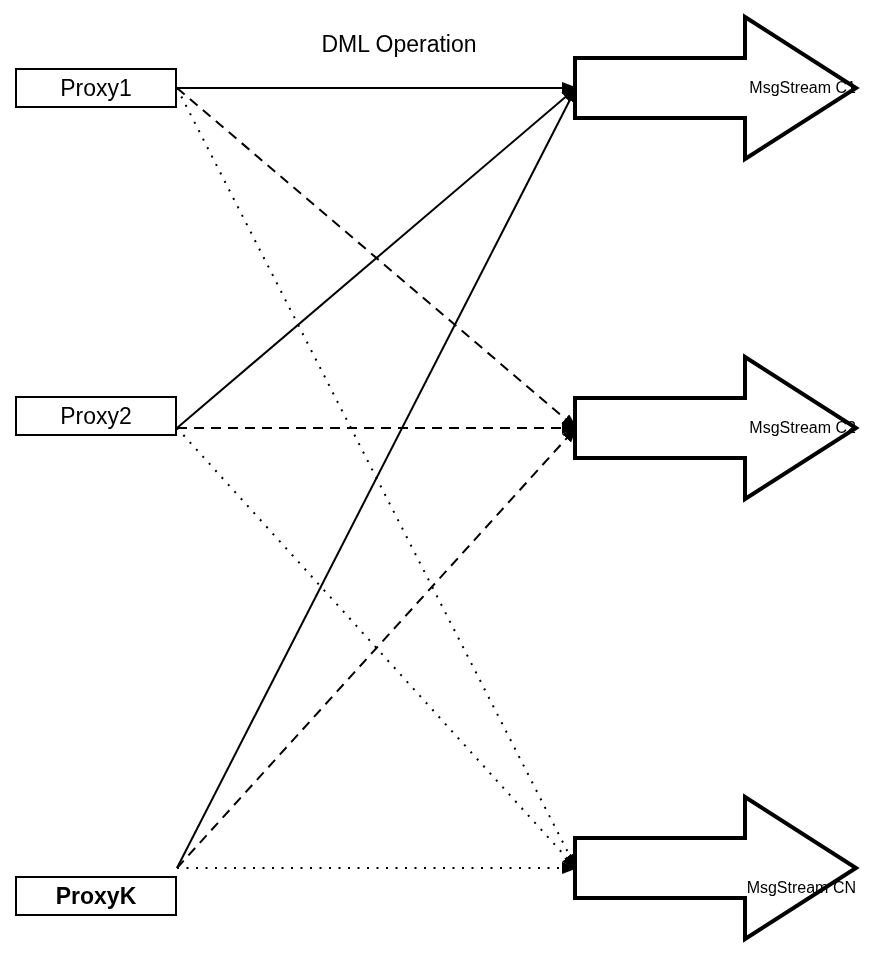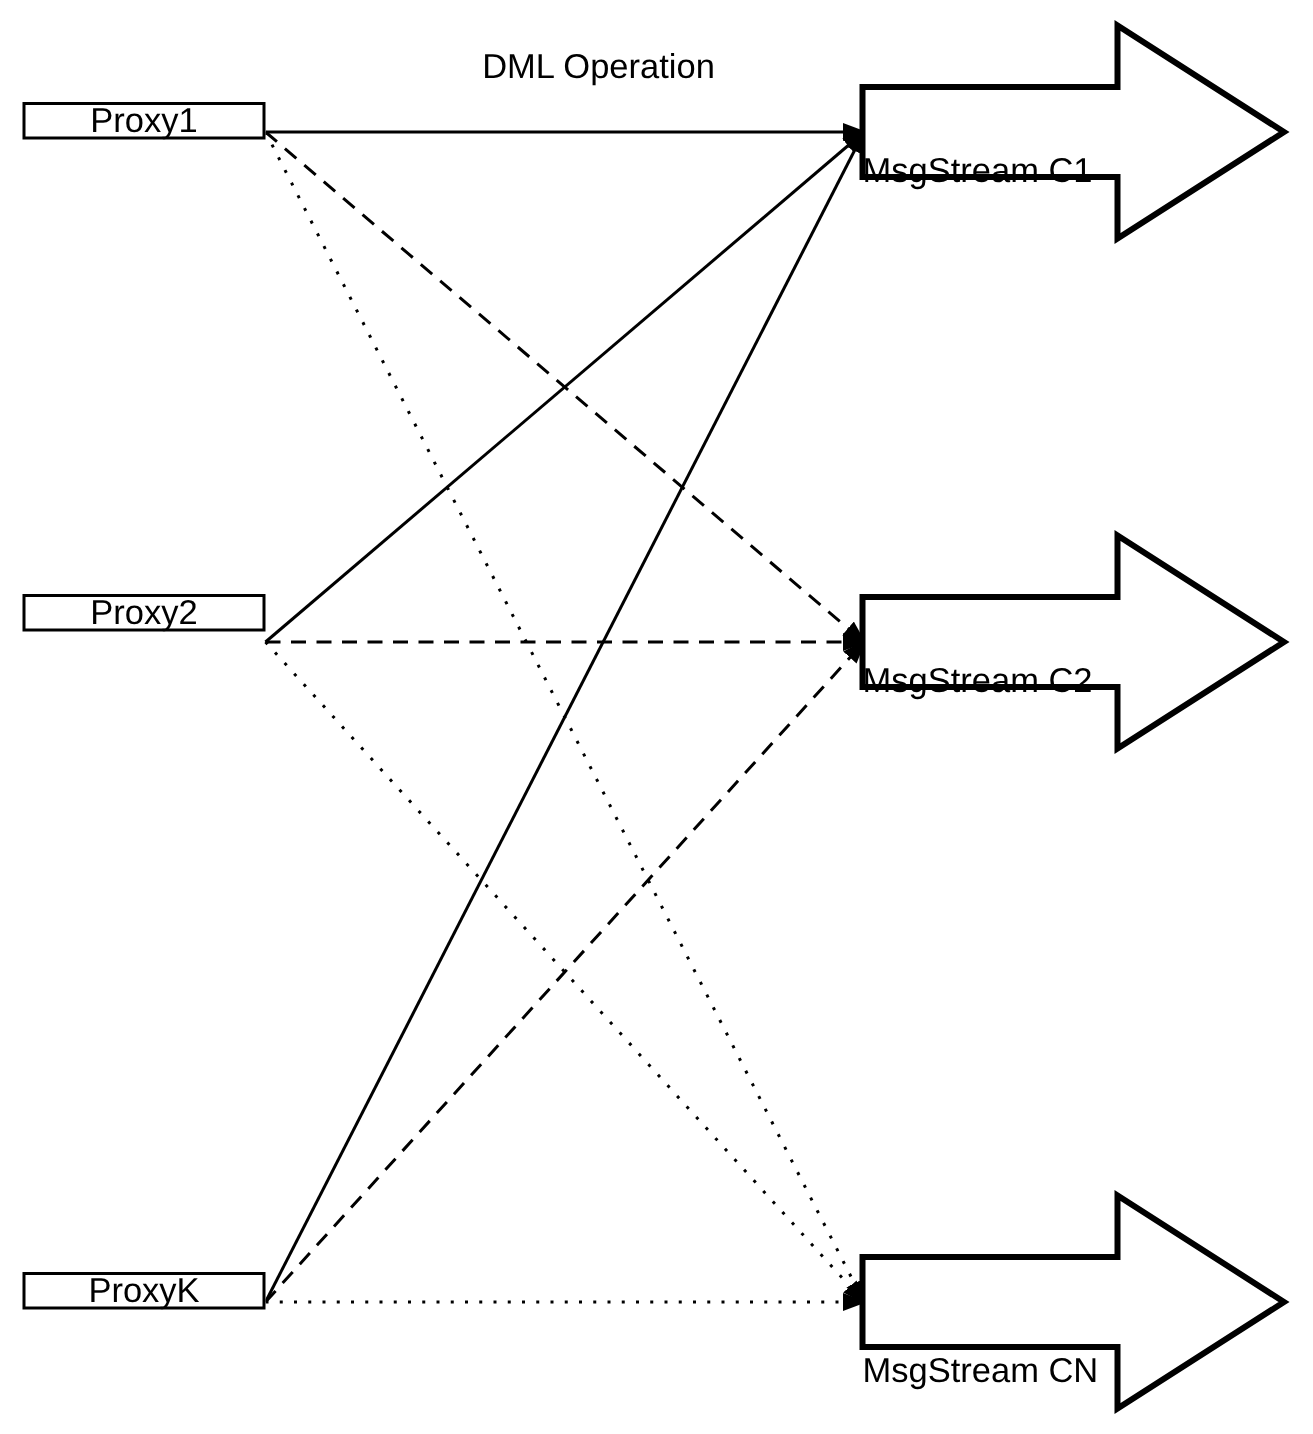--- a/index.html
+++ b/index.html
@@ -36,42 +36,41 @@
     stroke-linejoin: miter;
   }
   .arrowhead-fill {
     fill: #000000;
     stroke: none;
   }
   .proxy-box {
     position: absolute;
     left: 15px;
     width: 162px;
-    height: 25px;
+    height: 40px;
     box-sizing: border-box;
     border: 2px solid #000000;
     background: #ffffff;
     display: flex;
     align-items: center;
     justify-content: center;
     font-size: 23px;
     line-height: 1;
   }
   .proxy-box.p1 { top: 68px; }
   .proxy-box.p2 { top: 396px; text-align: center; }
-  .proxy-box.pk { top: 848px; }
+  .proxy-box.pk { top: 876px; font-weight: bold; }
   .stream-label {
     position: absolute;
     left: 575px;
     width: 281px;
     height: 32px;
     line-height: 32px;
-    text-align: left;
-    font-size: 23px;
-    margin-top: 25px;
+    text-align: right;
+    font-size: 16px;
   }
   .stream-label.c1 { top: 72px; }
   .stream-label.c2 { top: 412px; }
   .stream-label.cn { top: 872px; }
   .diagram-title {
     position: absolute;
     left: 259px;
     top: 20px;
     width: 280px;
     text-align: center;

